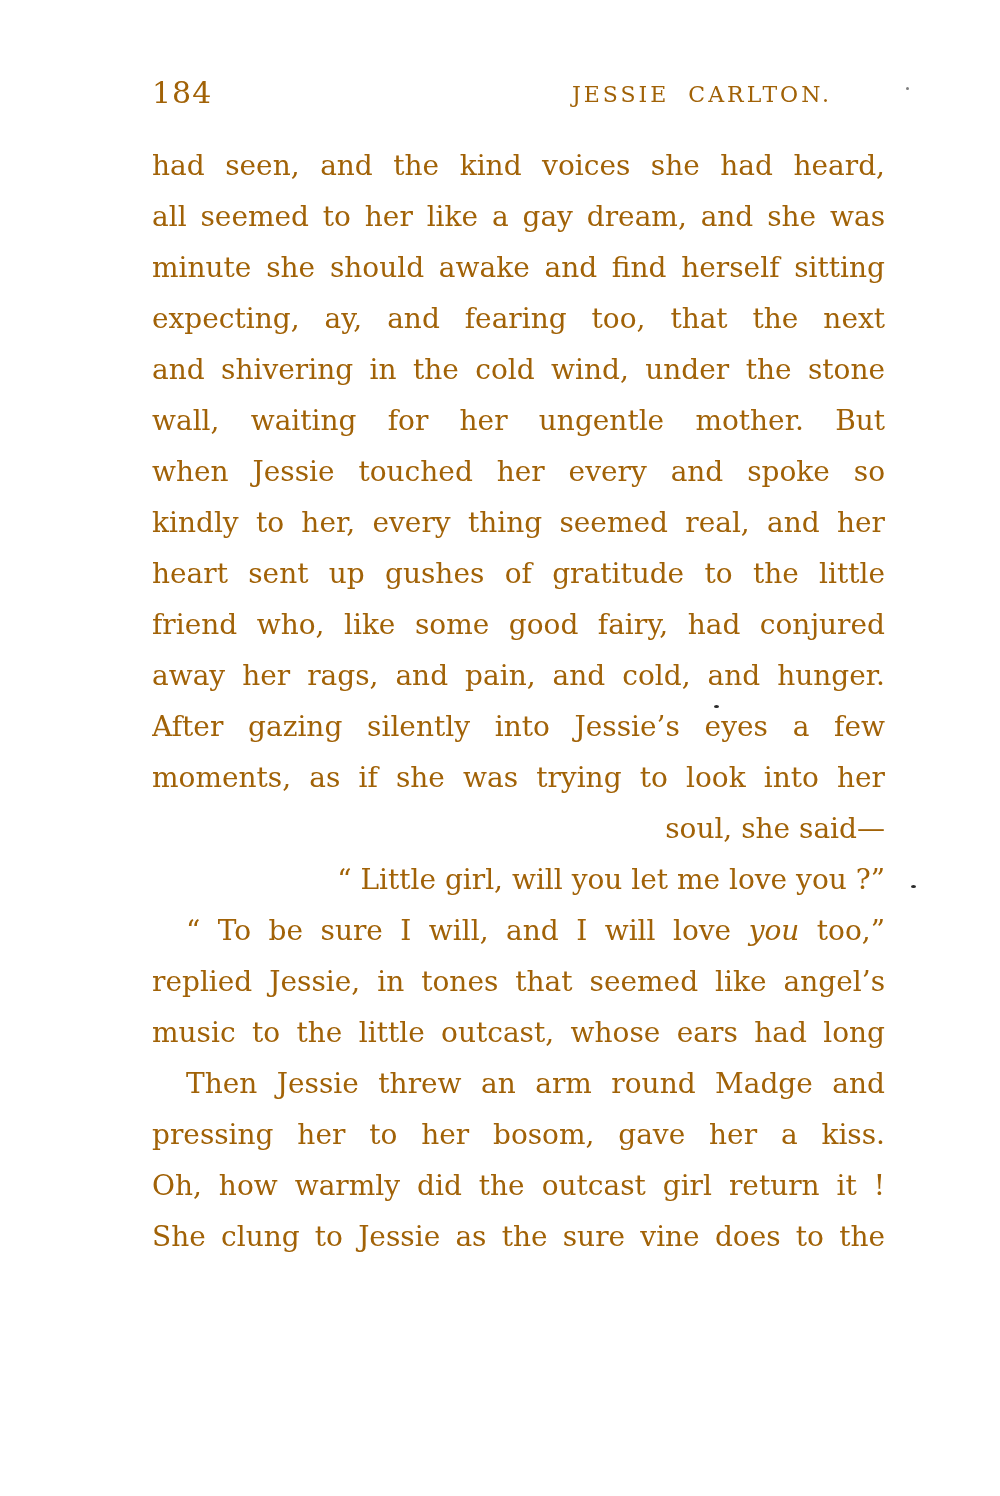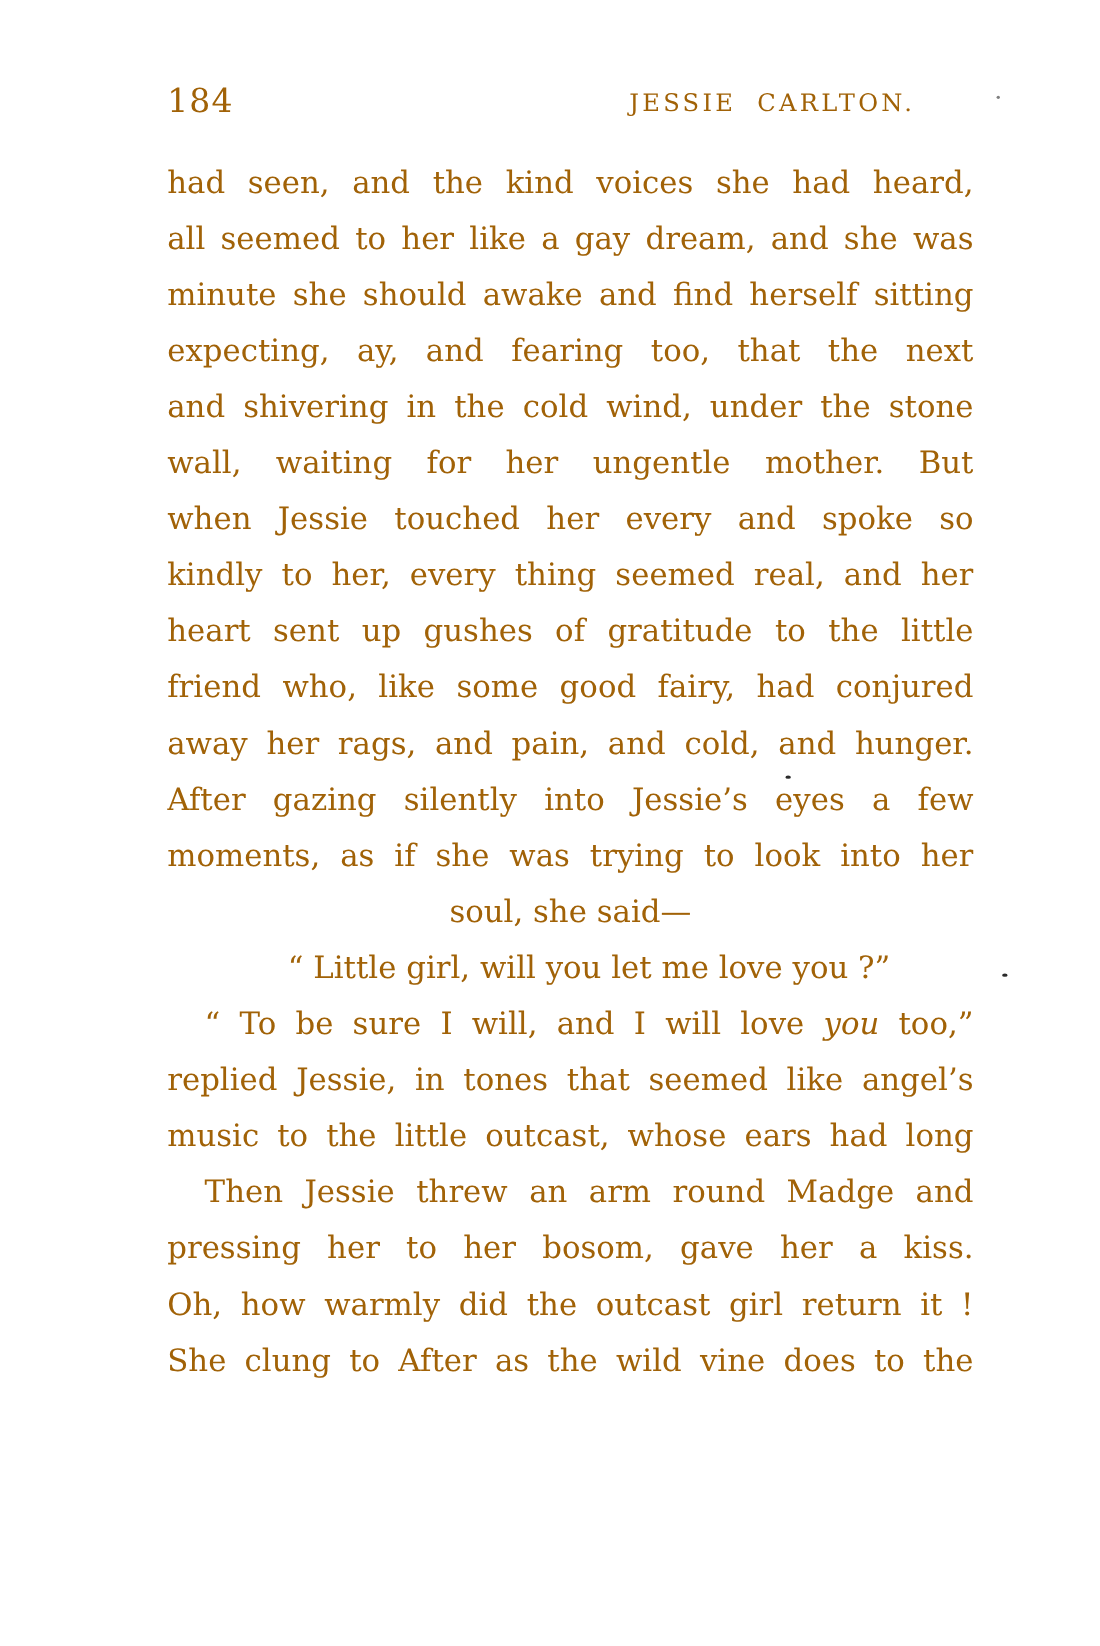--- a/index.html
+++ b/index.html
@@ -48,21 +48,21 @@
     top: 140px;
     width: 733px;
   }
   .para { margin: 0; padding: 0; }
   .line {
     height: 51px;
     line-height: 51px;
     font-size: 28px;
     overflow: hidden;
     white-space: normal;
-    text-align: center;
+    text-align: right;
   }
   .line.just {
     text-align: justify;
     text-align-last: justify;
   }
   .line.first-indent {
     padding-left: 34px;
   }
   .it { font-style: italic; margin-top: 44px; }
   .speck {
@@ -105,20 +105,20 @@
       </div>
       <div class="para">
         <div class="line just first-indent"><span>“ To be sure I will, and I will love </span><span class="it">you</span><span> too,”</span></div>
         <div class="line just"><span>replied Jessie, in tones that seemed like angel’s</span></div>
         <div class="line just"><span>music to the little outcast, whose ears had long</span></div>
       </div>
       <div class="para">
         <div class="line just first-indent"><span>Then Jessie threw an arm round Madge and</span></div>
         <div class="line just"><span>pressing her to her bosom, gave her a kiss.</span></div>
         <div class="line just"><span>Oh, how warmly did the outcast girl return it !</span></div>
-        <div class="line just"><span>She clung to After as the wild vine does to the</span></div>
+        <div class="line just"><span>She clung to Jessie as the sure vine does to the</span></div>
       </div>
     </div>
 
   <span class="speck speck-a"></span>
   <span class="speck speck-b"></span>
   <span class="speck speck-c"></span>
 </div>
 
 </body></html>

